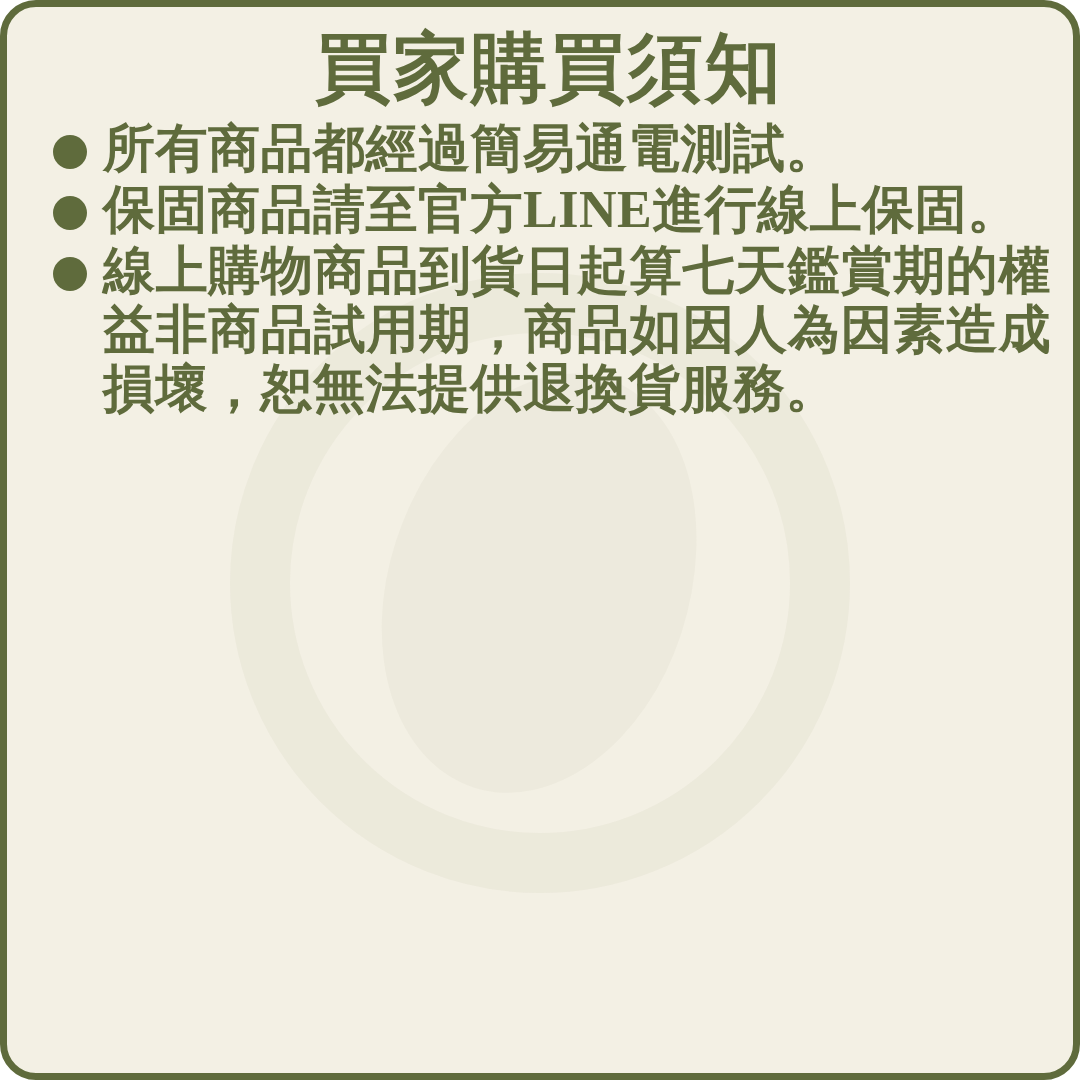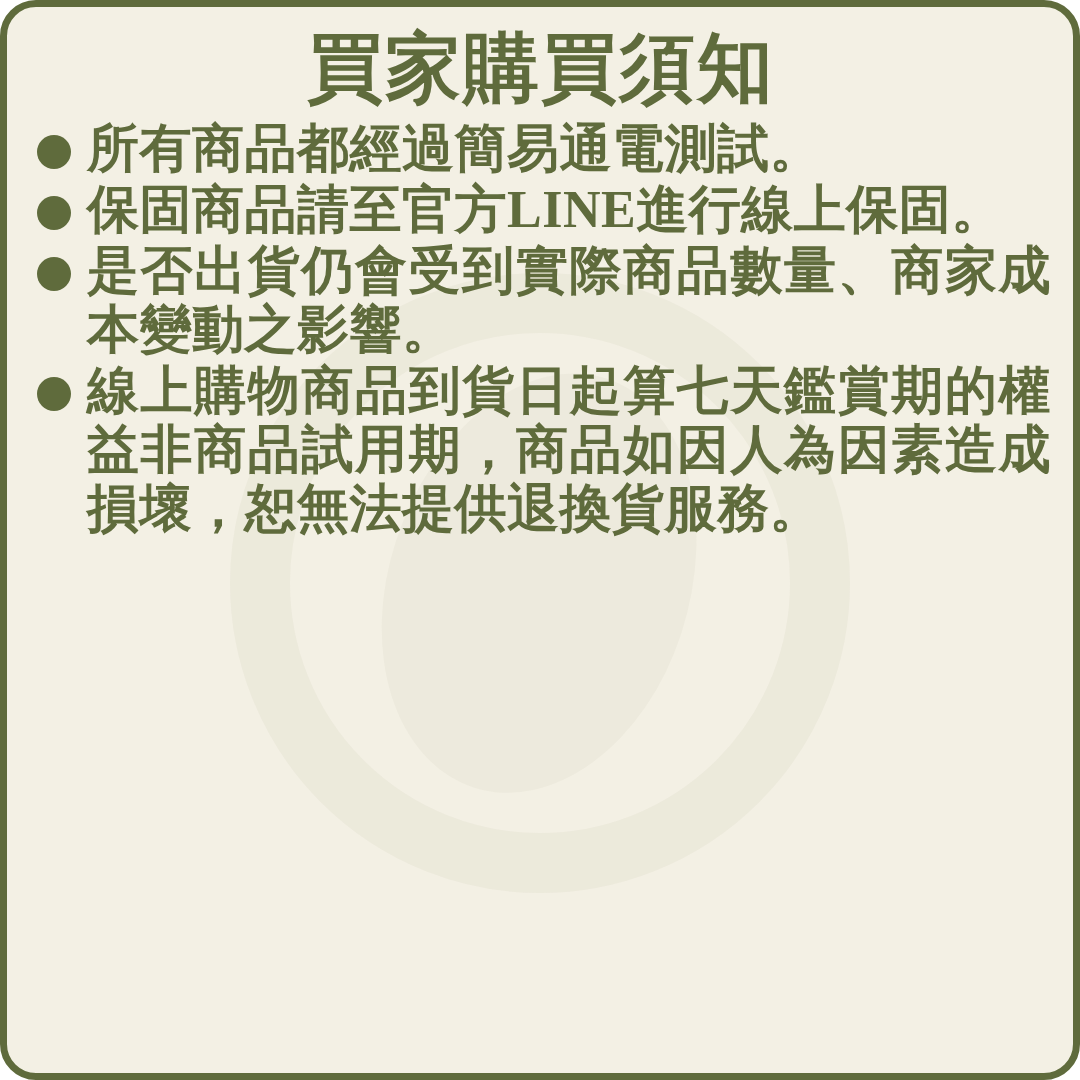--- a/index.html
+++ b/index.html
@@ -46,21 +46,21 @@
     transform: translate(-50%, -50%) rotate(18deg);
     width: 300px;
     height: 430px;
     border-radius: 150px 150px 150px 150px / 220px 220px 210px 210px;
     background: rgba(150, 150, 120, 0.06);
   }
 
   .content {
     position: relative;
     z-index: 2;
-    padding: 14px 22px 0 24px;
+    padding: 14px 22px 0 40px;
   }
 
   .title {
     text-align: center;
     color: #5f6b3c;
     font-size: 76px;
     line-height: 1.08;
     font-weight: bold;
     letter-spacing: 2px;
     margin: 6px 0 10px 0;
@@ -110,21 +110,17 @@
       <li>
         <span class="bullet"></span>
         <span>所有商品都經過簡易通電測試。</span>
       </li>
       <li>
         <span class="bullet"></span>
         <span>保固商品請至官方LINE進行線上保固。</span>
       </li>
       <li>
         <span class="bullet"></span>
-        <span>是否出貨仍會受到實際商品數量、商家成本變動之影響。</span>
-      </li>
-      <li>
-        <span class="bullet"></span>
         <span>線上購物商品到貨日起算七天鑑賞期的權益非商品試用期，商品如因人為因素造成損壞，恕無法提供退換貨服務。</span>
       </li>
     </ul>
   </div>
 </div>
 
 </body></html>

